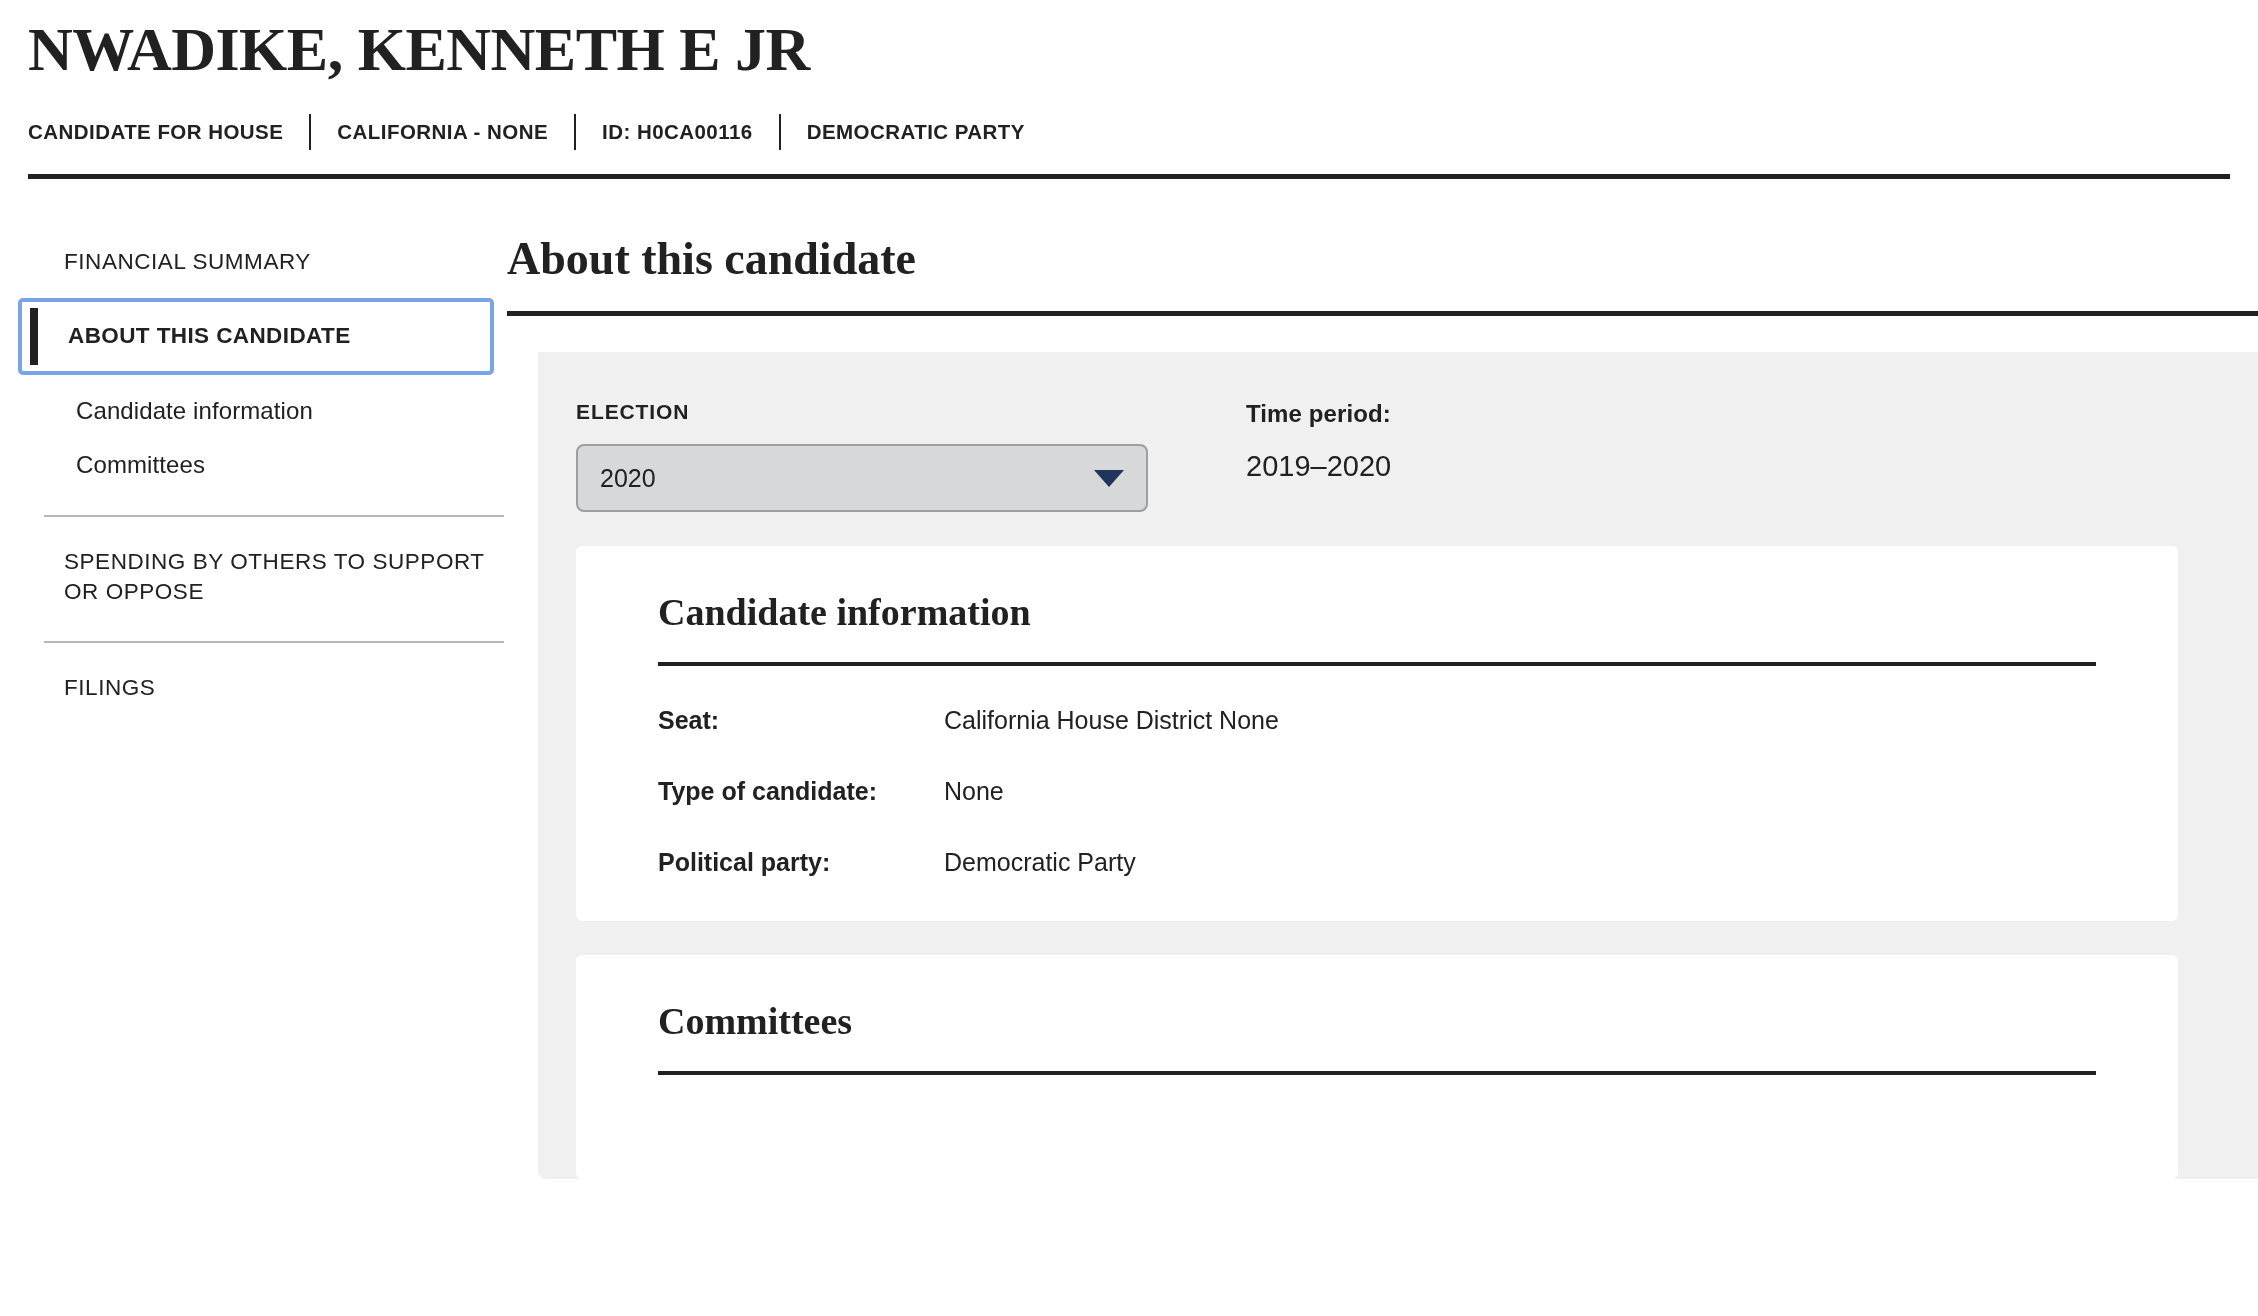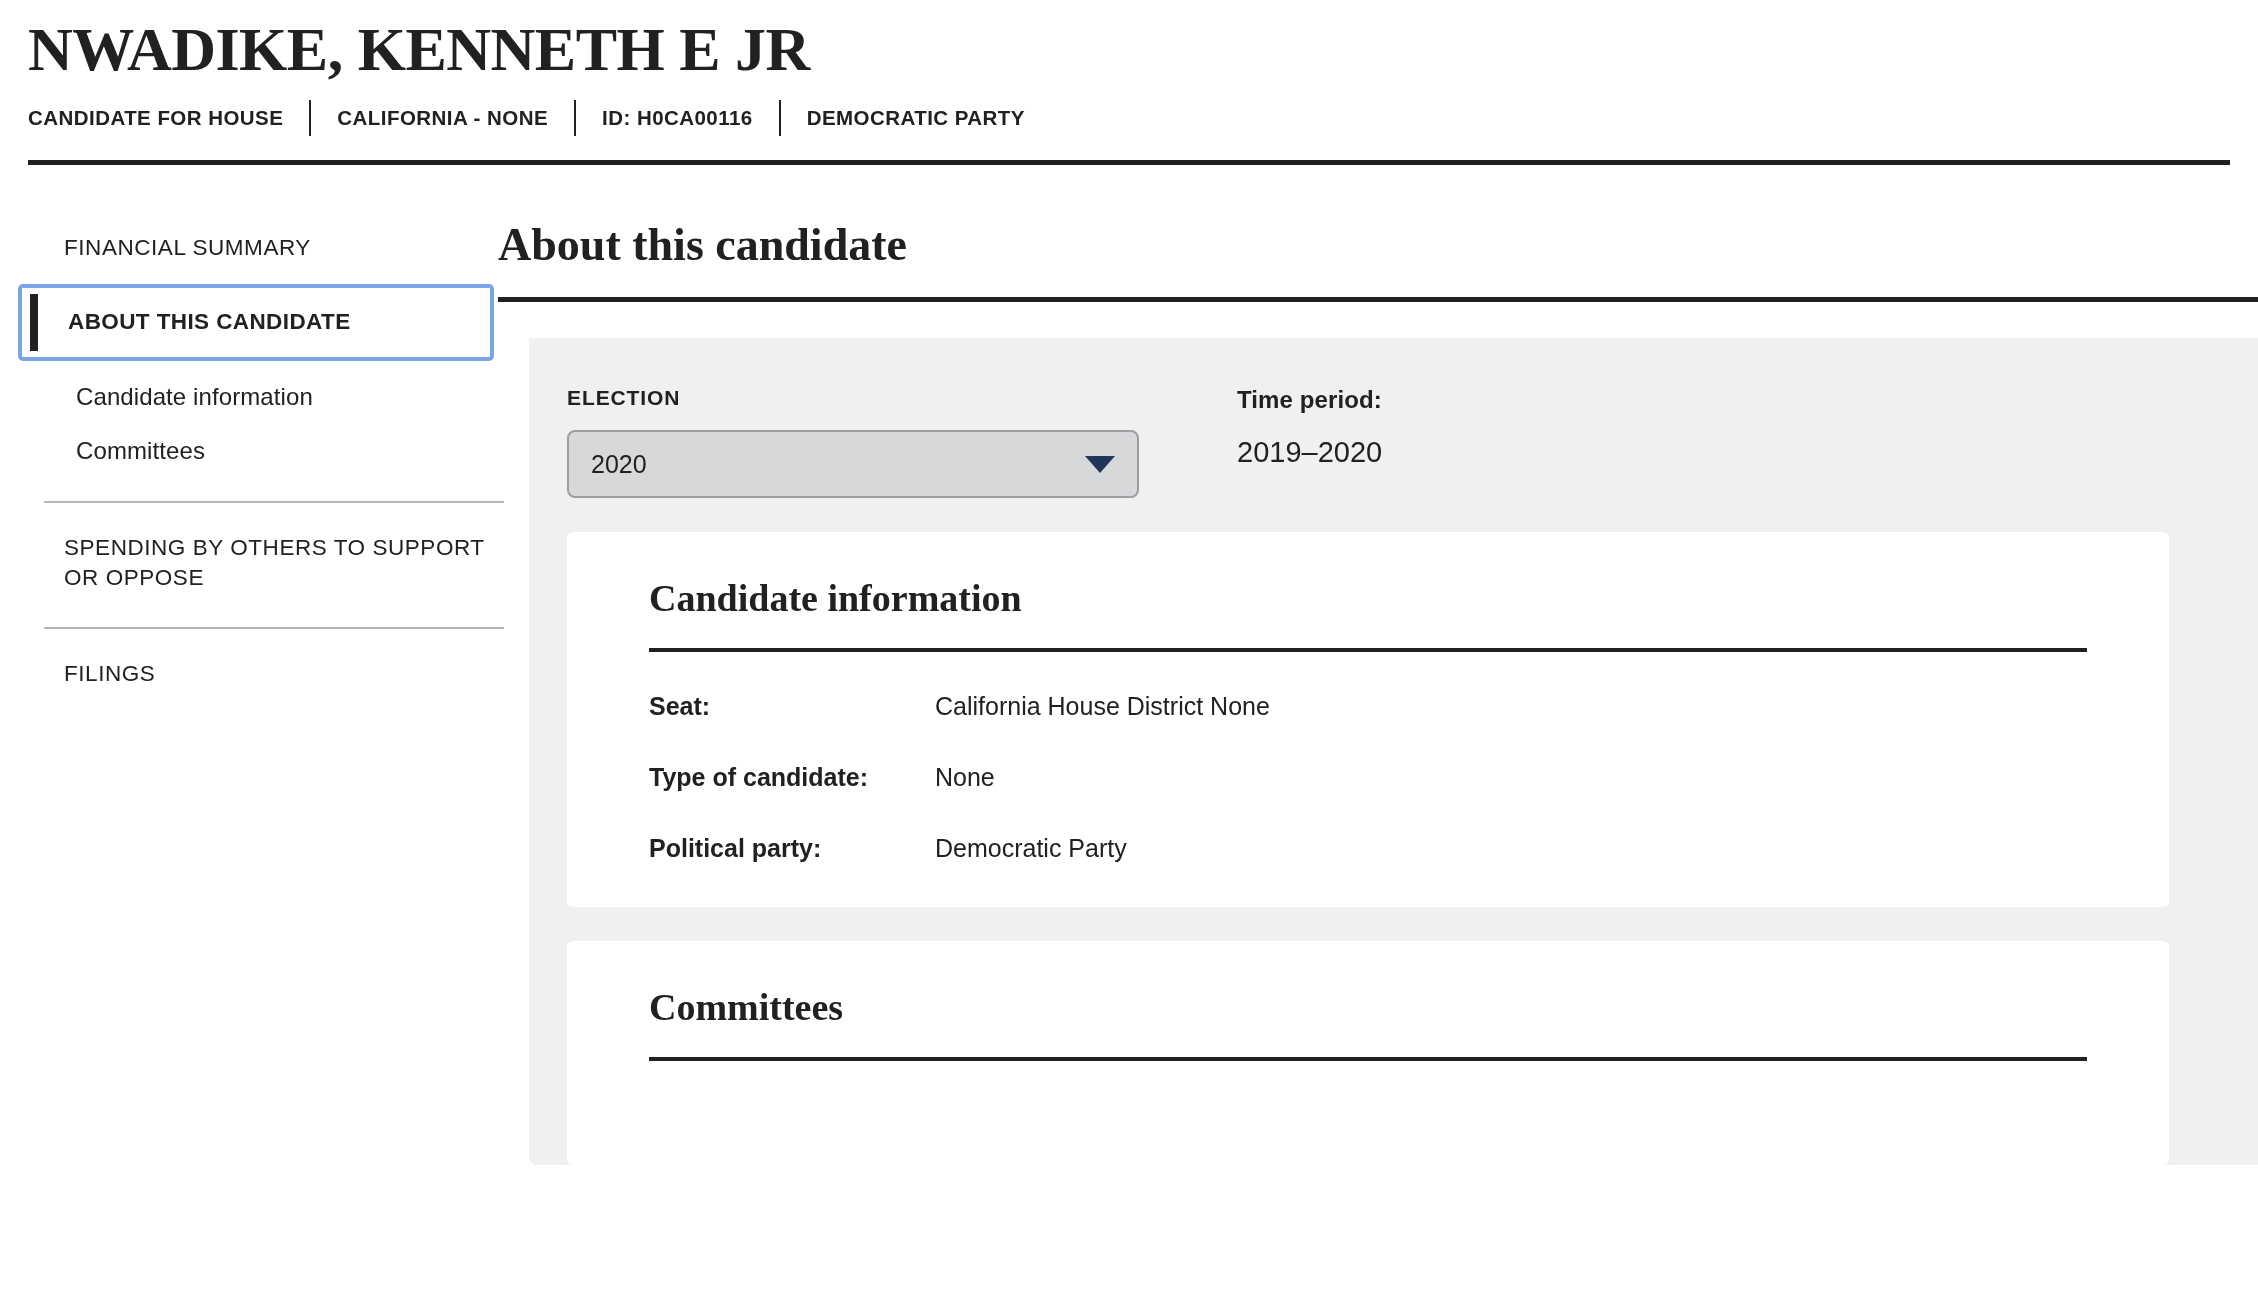--- a/index.html
+++ b/index.html
@@ -26,21 +26,21 @@
     font-size: 62px;
     line-height: 1.0;
     letter-spacing: -0.5px;
     color: #212121;
     margin: 0;
     white-space: nowrap;
   }
   .meta-row {
     display: flex;
     align-items: center;
-    margin-top: 22px;
+    margin-top: 36px;
     height: 32px;
   }
   .meta-item {
     font-size: 20.5px;
     font-weight: bold;
     letter-spacing: 0.45px;
     color: #212121;
     white-space: nowrap;
     line-height: 32px;
   }
@@ -55,20 +55,21 @@
     height: 5px;
     background: #212121;
     margin: 26px 28px 0 28px;
   }
 
   
   .page-body {
     display: flex;
     align-items: flex-start;
     margin-top: 56px;
+    gap: 9px;
   }
 
   
   .sidebar {
     width: 498px;
     flex: none;
     padding-left: 18px;
     box-sizing: border-box;
   }
   .side-link {

